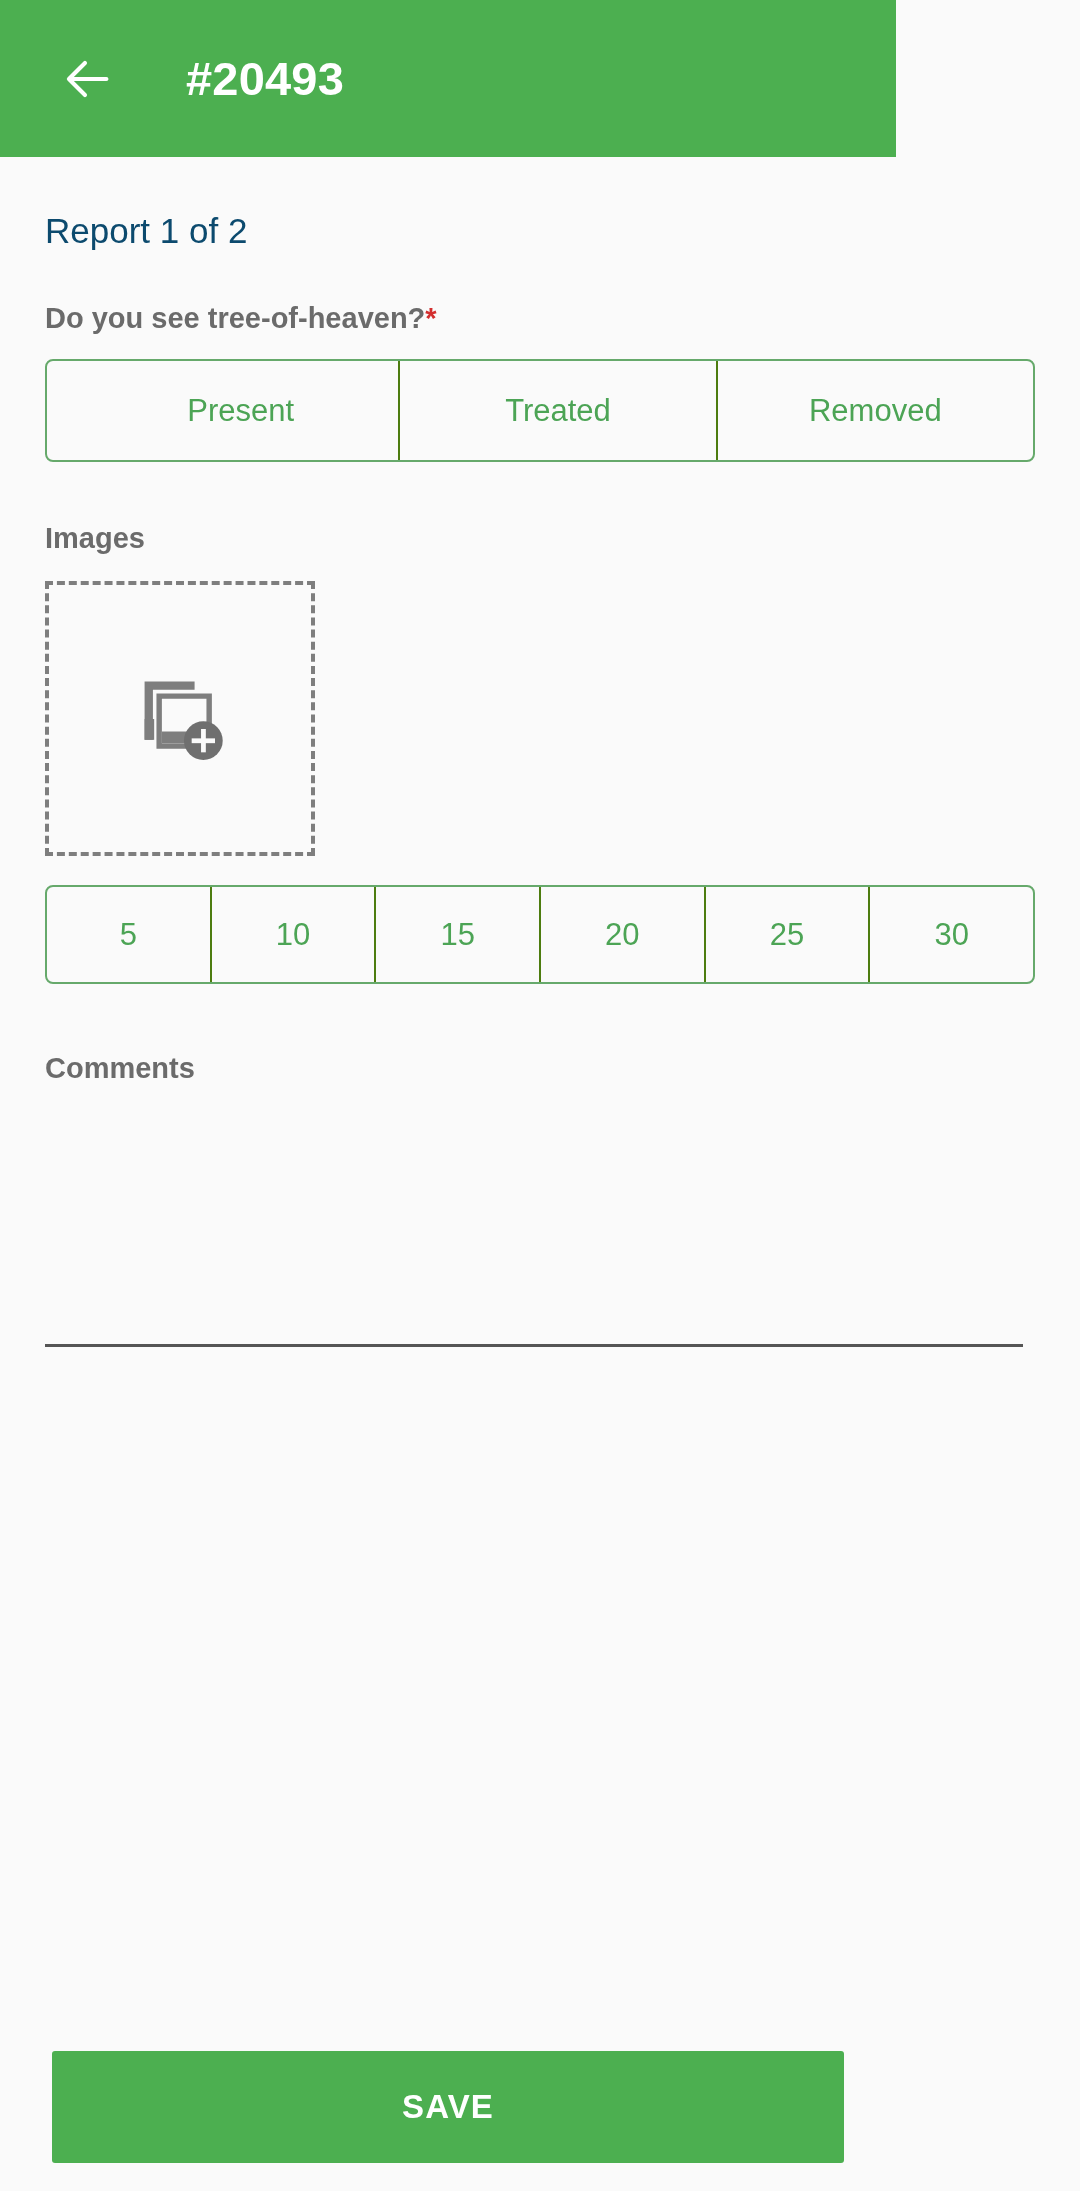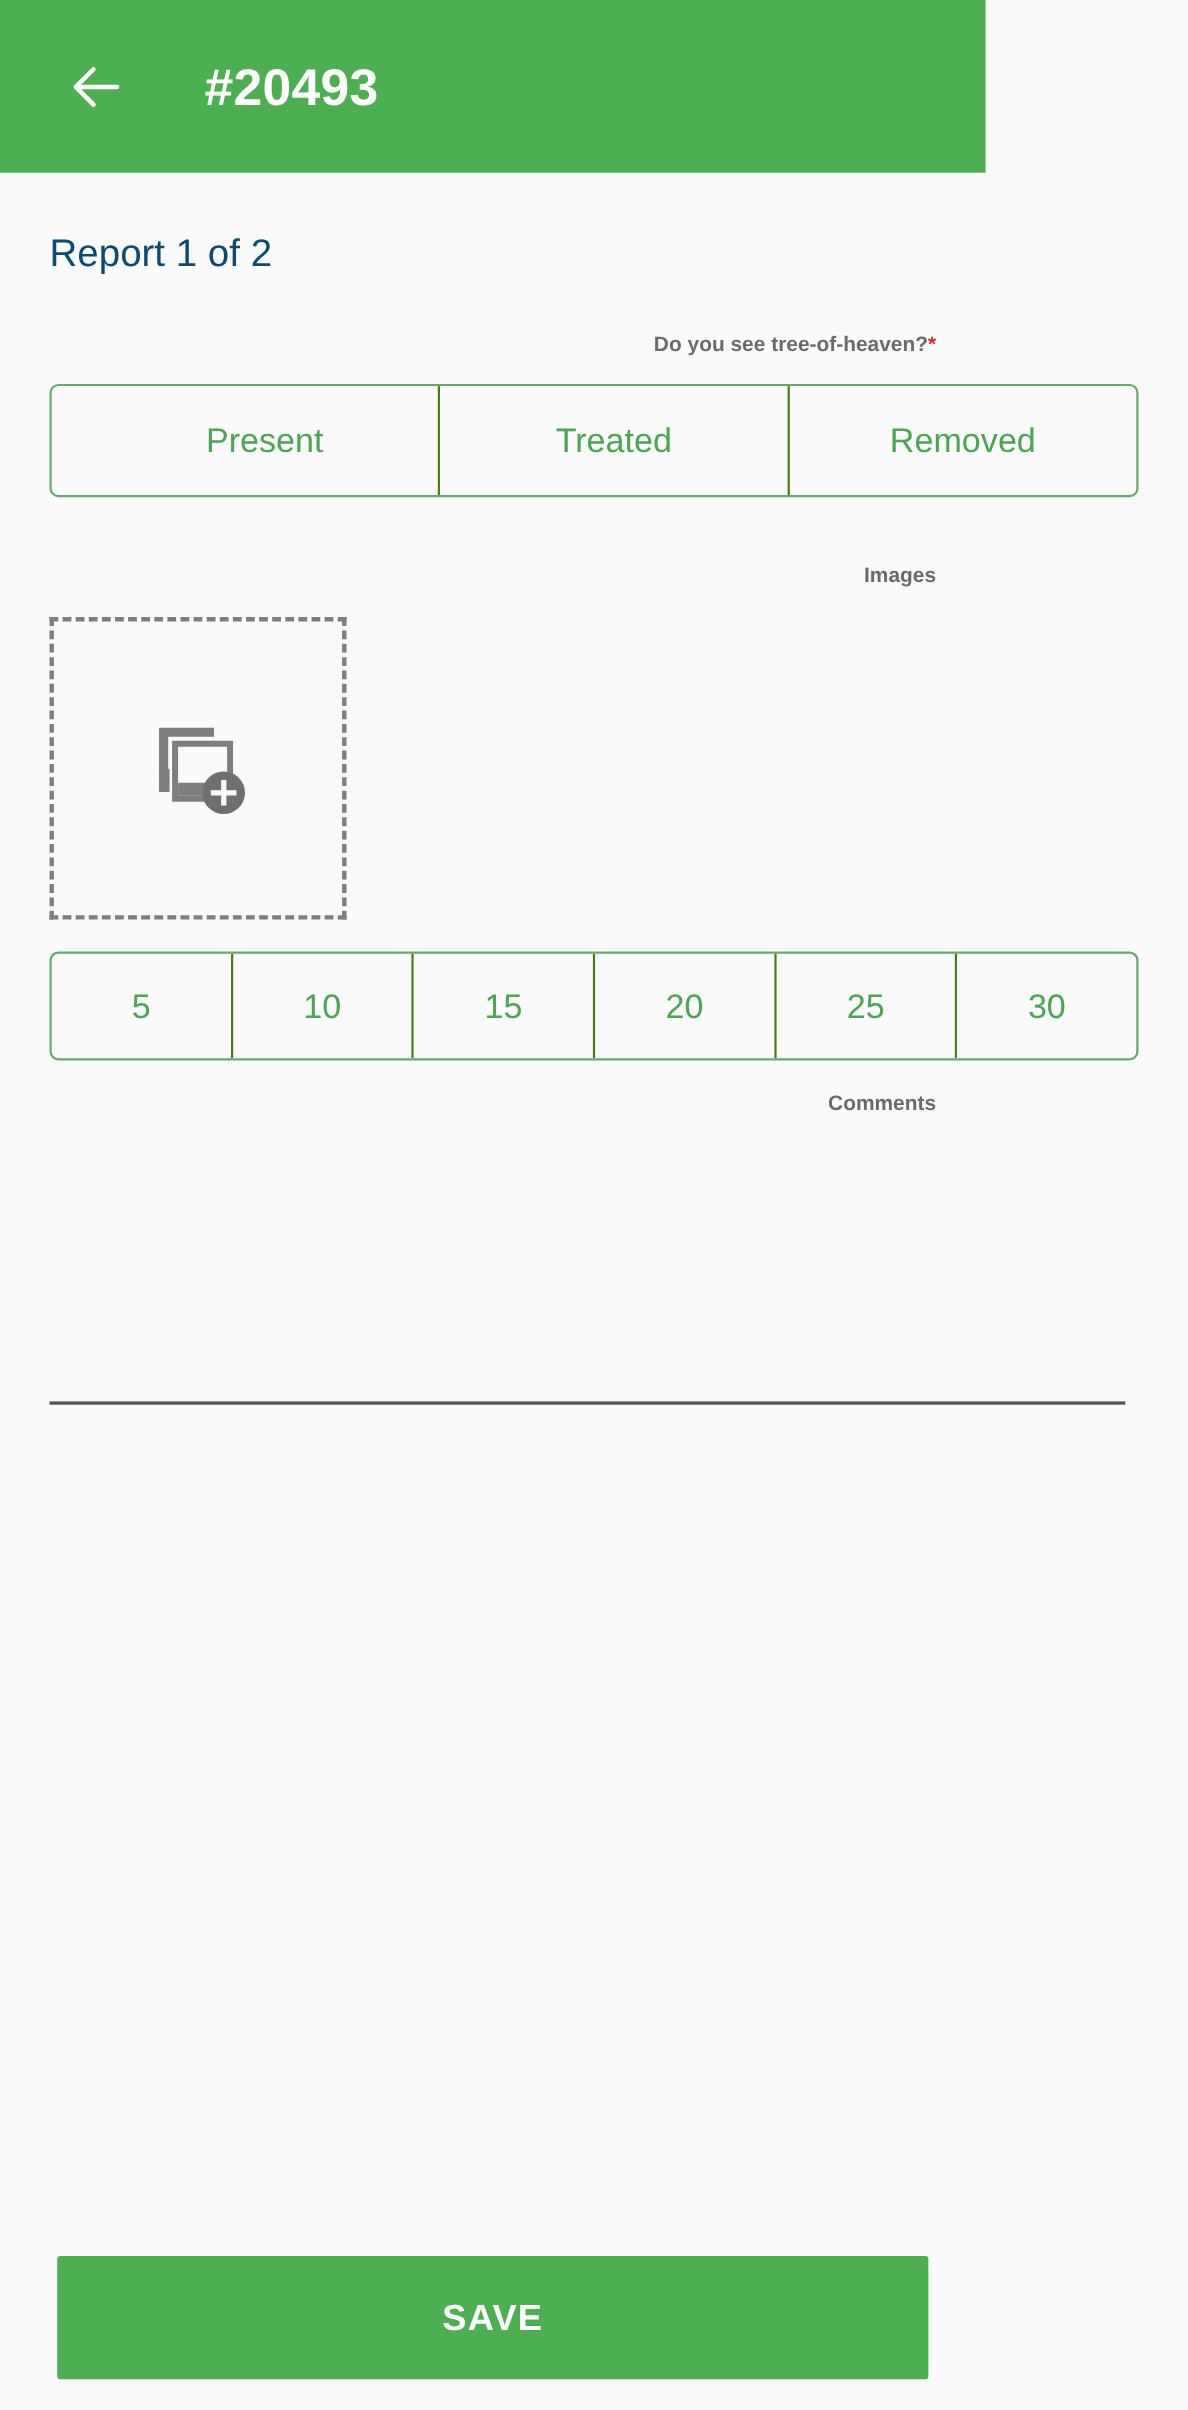--- a/index.html
+++ b/index.html
@@ -58,25 +58,24 @@
   .report-counter {
     color: #0c4a6e;
     font-size: 35px;
     font-weight: normal;
     margin-top: 56px;
     line-height: 1;
   }
 
   .field-label {
     color: #6b6b6b;
-    font-size: 19px;
+    font-size: 29px;
     font-weight: bold;
     line-height: 1;
     white-space: nowrap;
-    text-align: right;
   }
   .req { color: #d32f2f; font-weight: bold; }
 
   
   .seg-group {
     display: flex;
     width: 990px;
     border: 2px solid #66a96b;
     border-radius: 8px;
     overflow: hidden;
@@ -111,21 +110,21 @@
     cursor: pointer;
     background: transparent;
   }
   .image-drop svg { display: block; }
 
   
   .time-label { margin-top: 67px; }
   .time-group-wrap { margin-top: 29px; }
 
   
-  .comments-label { margin-top: 30px; }
+  .comments-label { margin-top: 70px; }
   .comments-field {
     margin-top: 22px;
     width: 978px;
     height: 242px;
     border: none;
     border-bottom: 3px solid #555555;
     background: transparent;
     resize: none;
     outline: none;
     font-family: "Liberation Sans", sans-serif;

